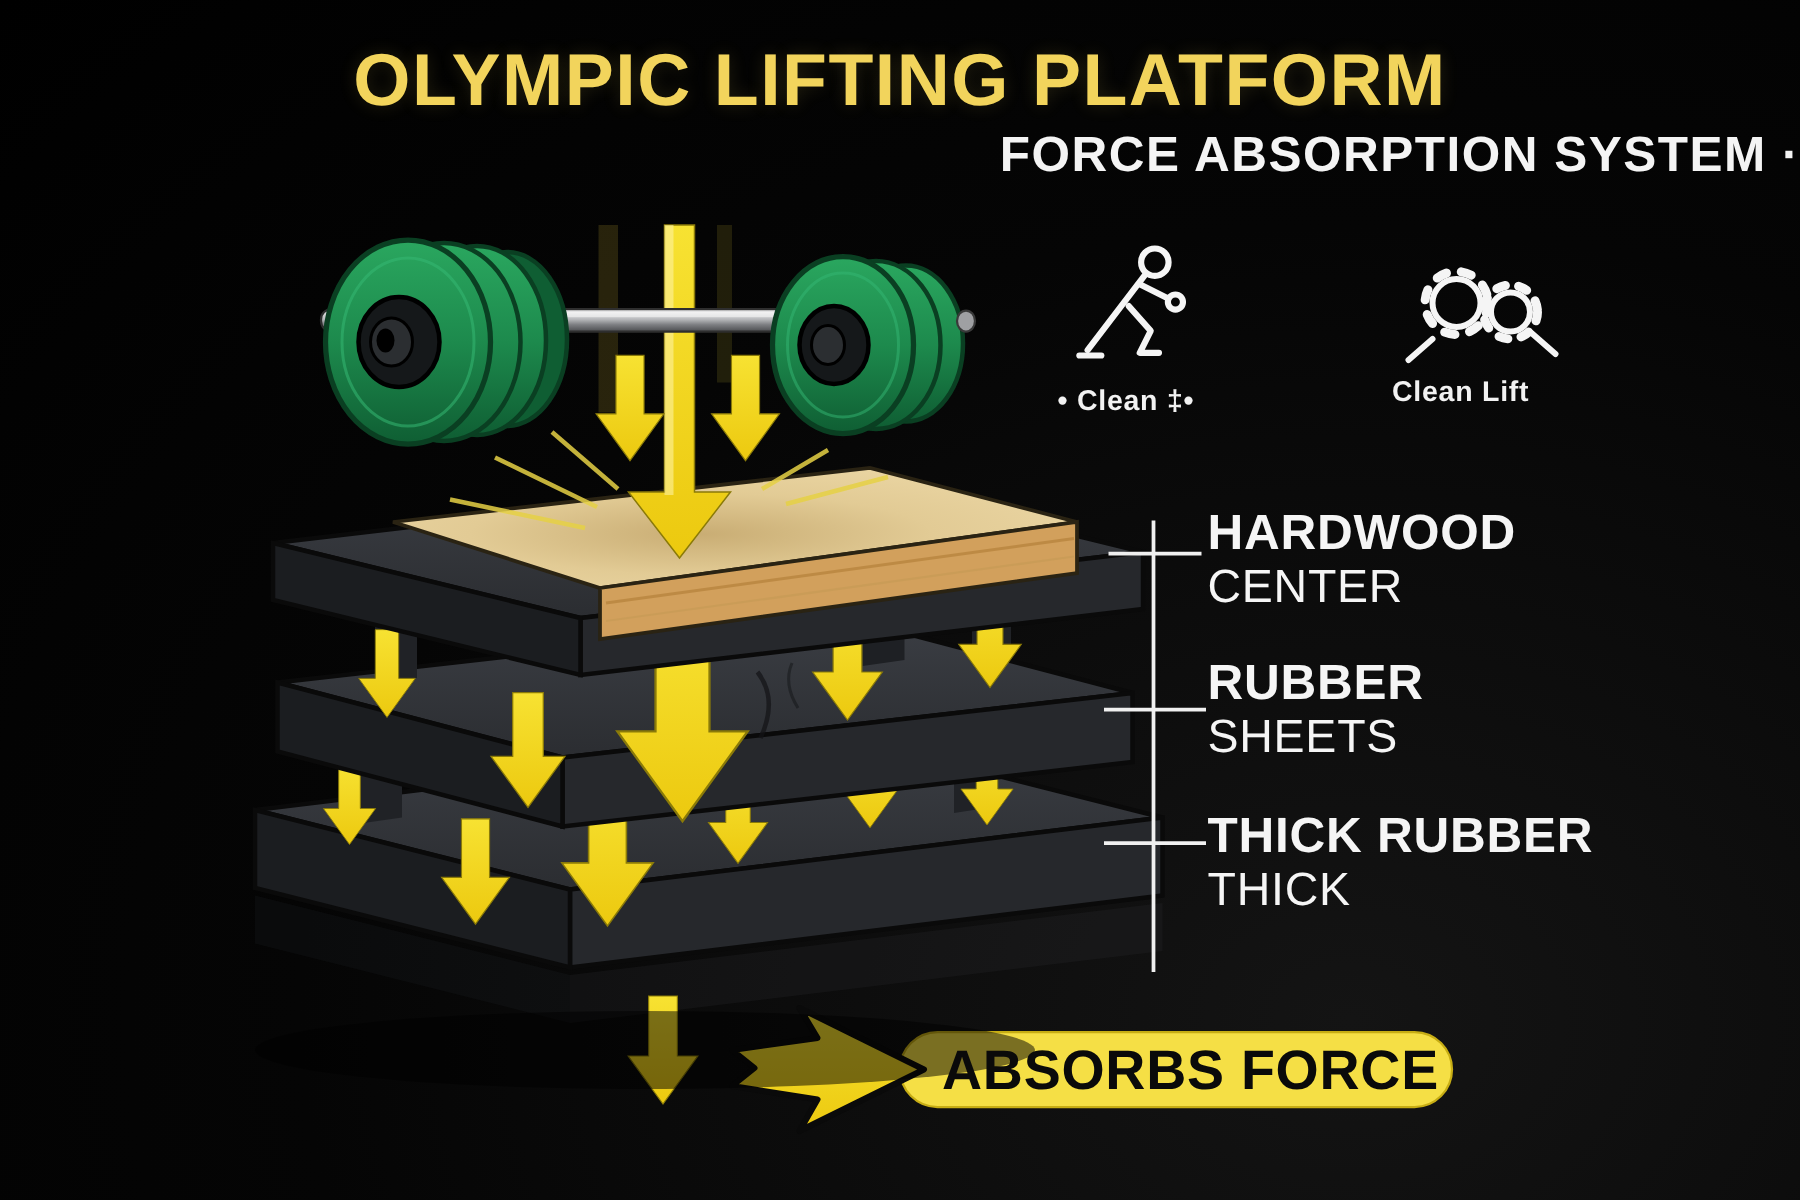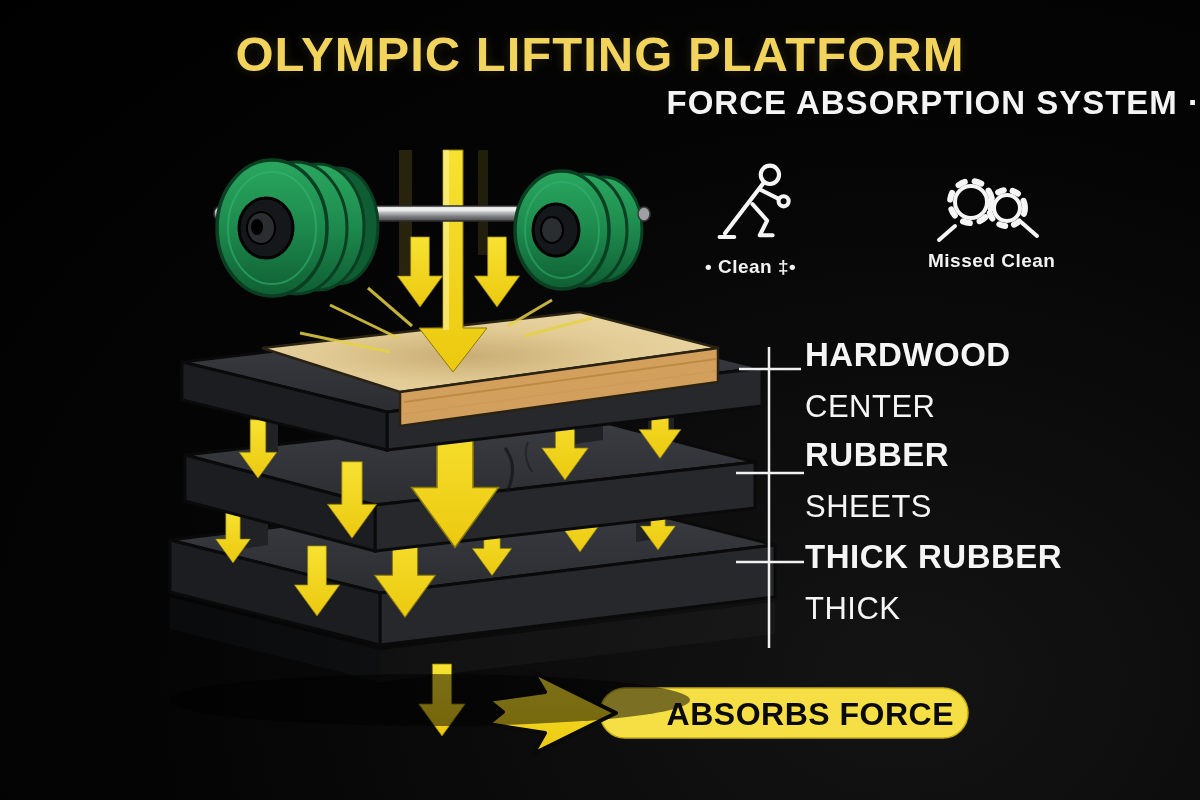--- a/index.html
+++ b/index.html
@@ -19,24 +19,24 @@
     top:84px; left:0; width:1200px; text-align:right;
     color:#f4f4f4; font-size:33px; font-weight:800; letter-spacing:1px;
   }
   .lift-item { text-align:center; }
   .lift-label {
     color:#f2f2f2; font-size:19px; font-weight:700; letter-spacing:.5px;
     white-space:nowrap; text-align:left;
   }
   .layer-label { color:#f5f5f5; line-height:1.0; }
   .layer-label .l1 { font-size:33px; font-weight:800; letter-spacing:.5px; }
-  .layer-label .l2 { font-size:31px; font-weight:500; letter-spacing:.5px; margin-top:20px; }
+  .layer-label .l2 { font-size:31px; font-weight:500; letter-spacing:.5px; margin-top:4px; }
   .pill-text {
     top:692px; left:628px; width:326px; height:44px;
-    color:#0a0a0a; font-size:32px; font-weight:800; letter-spacing:.5px;
+    color:#0a0a0a; font-size:37px; font-weight:800; letter-spacing:.5px;
     text-align:right; line-height:44px; white-space:nowrap;
   }
 </style>
 </head>
 <body>
 
 <div class="stage">
 
   <svg class="abs" style="top:0;left:0" width="1200" height="800" viewBox="0 0 1200 800">
     <defs>
@@ -212,21 +212,21 @@
 
   <div class="abs lift-item" style="top:168px; left:928px; width:115px;">
     <svg width="110" height="78" viewBox="0 0 110 78" fill="none" stroke="#f5f5f5" stroke-linecap="round">
       <circle cx="40" cy="34" r="16" stroke-width="4"></circle>
       <circle cx="40" cy="34" r="21" stroke-width="6" stroke-dasharray="7 10"></circle>
       <circle cx="76" cy="40" r="13" stroke-width="4"></circle>
       <circle cx="76" cy="40" r="18" stroke-width="6" stroke-dasharray="6 9"></circle>
       <path d="M24,58 L8,72" stroke-width="4"></path>
       <path d="M90,54 L106,68" stroke-width="4"></path>
     </svg>
-    <div class="lift-label" style="margin-top:0px;">Missed Clean</div>
+    <div class="lift-label" style="margin-top:0px;">Clean Lift</div>
   </div>
 
   <div class="abs layer-label" style="top:338px; left:805px;">
     <div class="l1">HARDWOOD</div>
     <div class="l2">CENTER</div>
   </div>
   <div class="abs layer-label" style="top:438px; left:805px;">
     <div class="l1">RUBBER</div>
     <div class="l2">SHEETS</div>
   </div>

